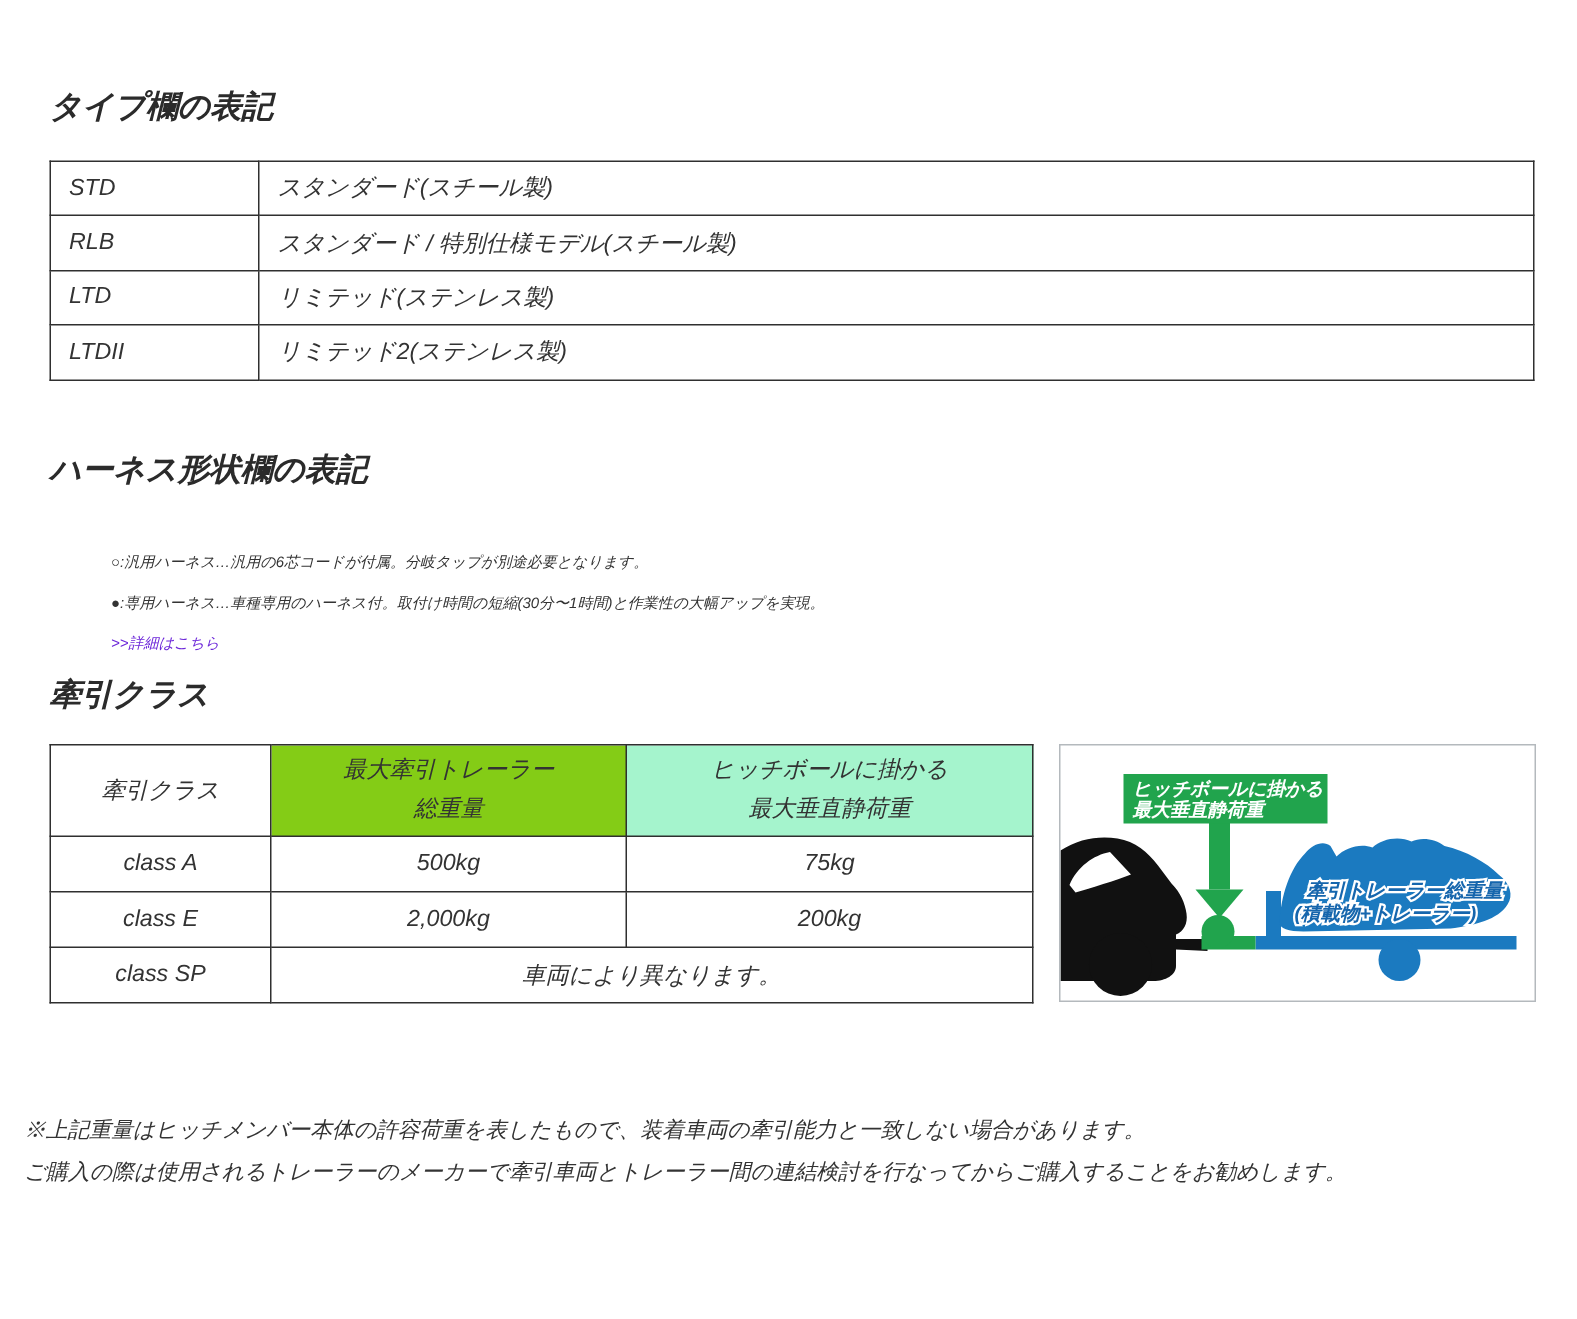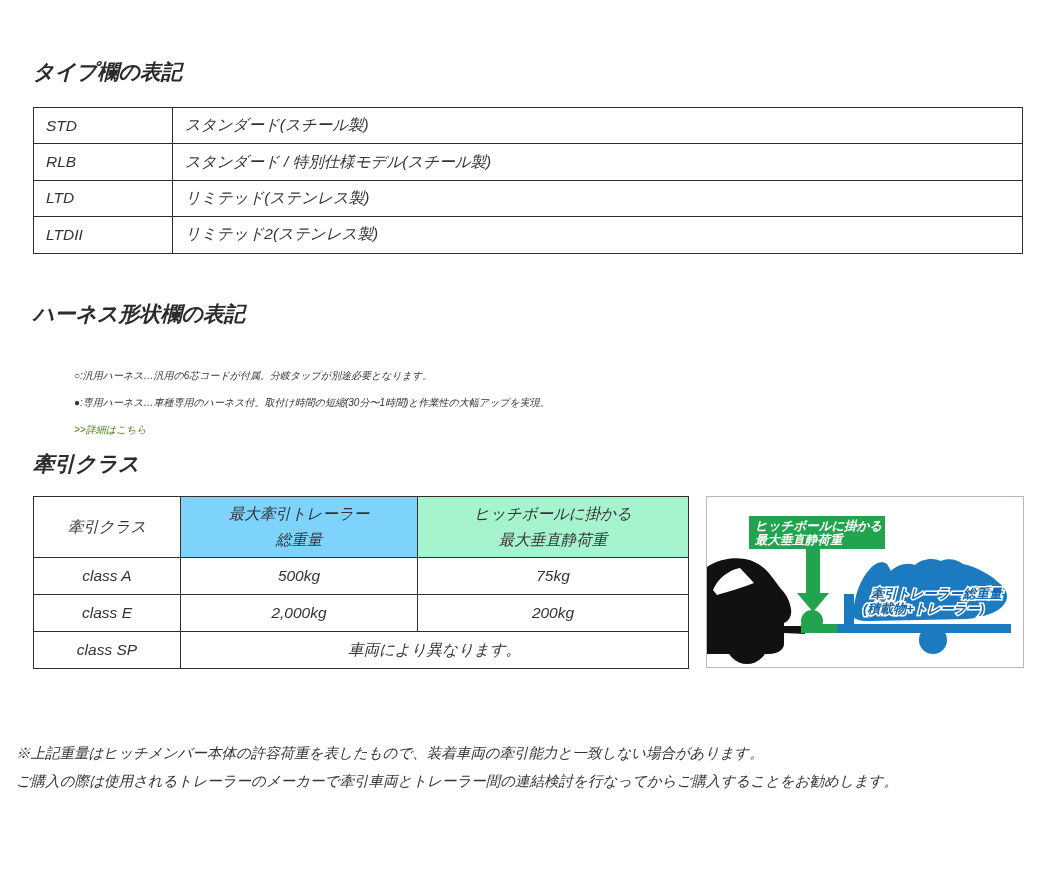--- a/index.html
+++ b/index.html
@@ -23,31 +23,31 @@
   #type-table td {
     border:1px solid #2f2f2f; height:35.4px; vertical-align:middle; padding:0 0 0 12px;
   }
 
   
   #harness-block {
     position:absolute; left:34px; top:362px; font-size:10px; line-height:27px; color:#333;
     white-space:nowrap;
     margin-left:40px;
   }
-  #detail-link { color:#4d7c0f; text-decoration:none; cursor:pointer; }
+  #detail-link { color:#6d28d9; text-decoration:none; cursor:pointer; }
 
   
   #towing-table {
     position:absolute; left:33px; top:496px; width:655px;
     border-collapse:collapse; table-layout:fixed; font-size:15.5px; color:#333;
     text-align:center;
   }
   #towing-table td { border:1px solid #2f2f2f; height:36px; vertical-align:middle; padding:0; }
   #towing-table tr.header-row td { height:60px; }
-  #towing-table td.hdr-weight { background:#7dd3fc; }
+  #towing-table td.hdr-weight { background:#84cc16; }
   #towing-table td.hdr-load   { background:#a5f4cd; }
   .hdr-line { line-height:26px; }
 
   
   #diagram {
     position:absolute; left:706px; top:496px; width:316px; height:170px;
     border:1px solid #b4b9bd; background:#fff;
   }
 
   

